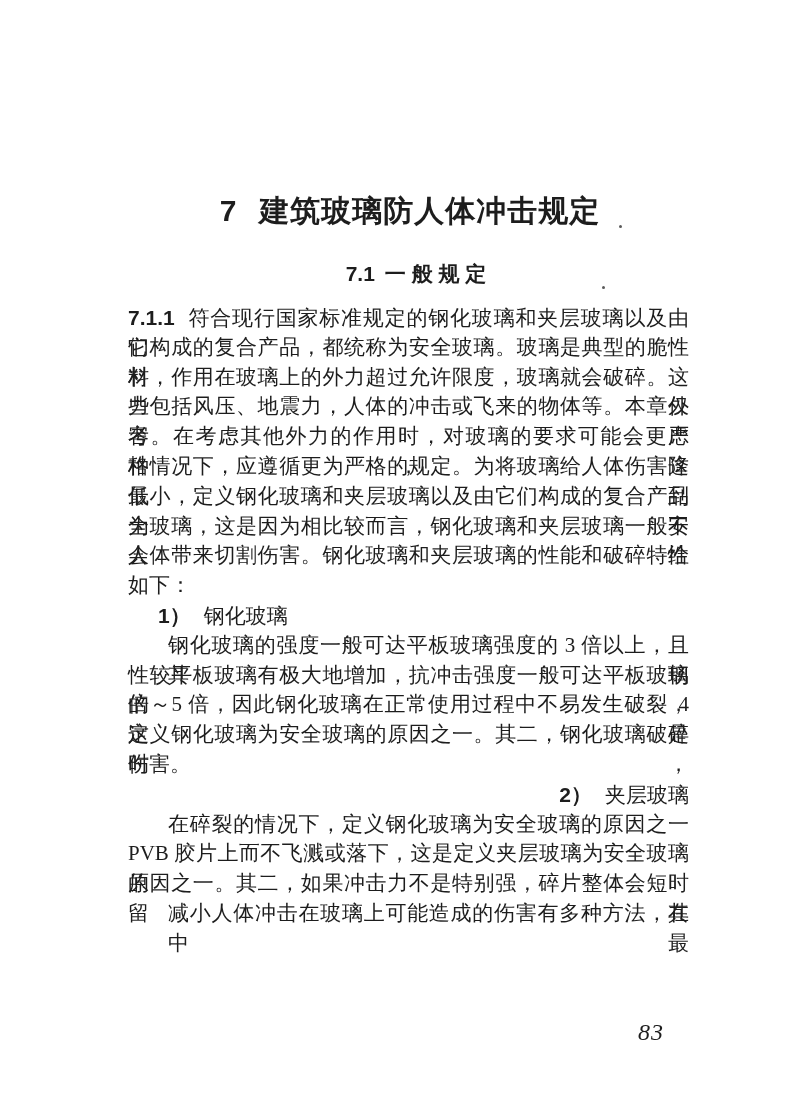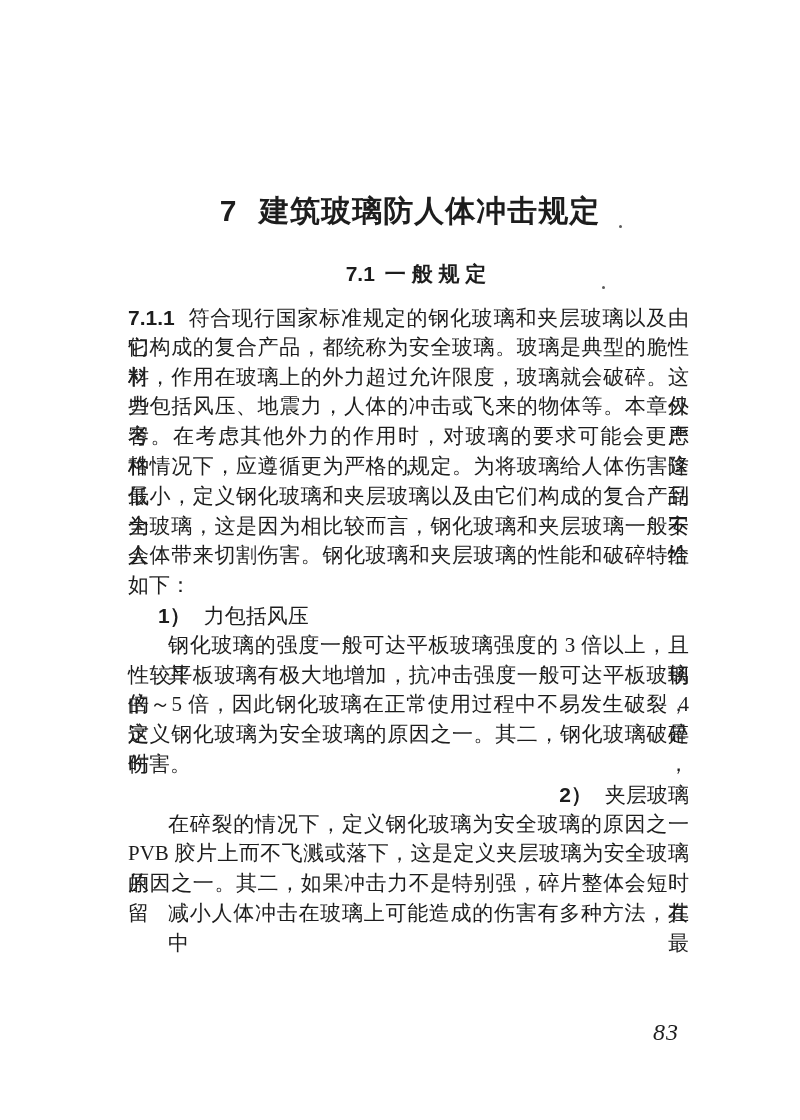--- a/index.html
+++ b/index.html
@@ -64,21 +64,21 @@
     text-align: justify;
     text-align-last: justify;
   }
   .prefix {
     font-family: "Liberation Sans", "DejaVu Sans", sans-serif;
     font-weight: bold;
     margin-right: 13px;
   }
   .page-number {
     position: absolute;
-    left: 653px;
+    left: 638px;
     top: 1019px;
     font-family: "Liberation Serif", "DejaVu Serif", serif;
     font-style: italic;
     font-size: 24px;
     letter-spacing: 1px;
   }
   .speck {
     position: absolute;
     width: 3px;
     height: 3px;
@@ -105,21 +105,21 @@
       <div class="line just"><span class="prefix">7.1.1</span><span>符合现行国家标准规定的钢化玻璃和夹层玻璃以及由它</span></div>
       <div class="line just"><span>们构成的复合产品，都统称为安全玻璃。玻璃是典型的脆性材</span></div>
       <div class="line just"><span>料，作用在玻璃上的外力超过允许限度，玻璃就会破碎。这些外</span></div>
       <div class="line just"><span>力包括风压、地震力，人体的冲击或飞来的物体等。本章仅考虑</span></div>
       <div class="line just"><span>容。在考虑其他外力的作用时，对玻璃的要求可能会更严格，这</span></div>
       <div class="line just"><span>种情况下，应遵循更为严格的规定。为将玻璃给人体伤害降低到</span></div>
       <div class="line just"><span>最小，定义钢化玻璃和夹层玻璃以及由它们构成的复合产品为安</span></div>
       <div class="line just"><span>全玻璃，这是因为相比较而言，钢化玻璃和夹层玻璃一般不会给</span></div>
       <div class="line just"><span>人体带来切割伤害。钢化玻璃和夹层玻璃的性能和破碎特性</span></div>
       <div class="line"><span>如下：</span></div>
-      <div class="line" style="padding-left: 30px;"><span class="prefix">1）</span><span>力包括风压</span></div>
+      <div class="line" style="padding-left: 30px;"><span class="prefix">1）</span><span>钢化玻璃</span></div>
       <div class="line just" style="padding-left: 40px;"><span>钢化玻璃的强度一般可达平板玻璃强度的 3 倍以上，且其韧</span></div>
       <div class="line just"><span>性较平板玻璃有极大地增加，抗冲击强度一般可达平板玻璃的 4</span></div>
       <div class="line just"><span>倍～5 倍，因此钢化玻璃在正常使用过程中不易发生破裂，这是</span></div>
       <div class="line just"><span>定义钢化玻璃为安全玻璃的原因之一。其二，钢化玻璃破碎时，</span></div>
       <div class="line"><span>伤害。</span></div>
       <div class="line" style="padding-left: 30px; text-align: right;"><span class="prefix">2）</span><span>夹层玻璃</span></div>
       <div class="line just" style="padding-left: 40px;"><span>在碎裂的情况下，定义钢化玻璃为安全玻璃的原因之一</span></div>
       <div class="line just"><span>PVB 胶片上而不飞溅或落下，这是定义夹层玻璃为安全玻璃的</span></div>
       <div class="line just"><span>原因之一。其二，如果冲击力不是特别强，碎片整体会短时留在</span></div>
       <div class="line just" style="padding-left: 40px;"><span>减小人体冲击在玻璃上可能造成的伤害有多种方法，其中最</span></div>

